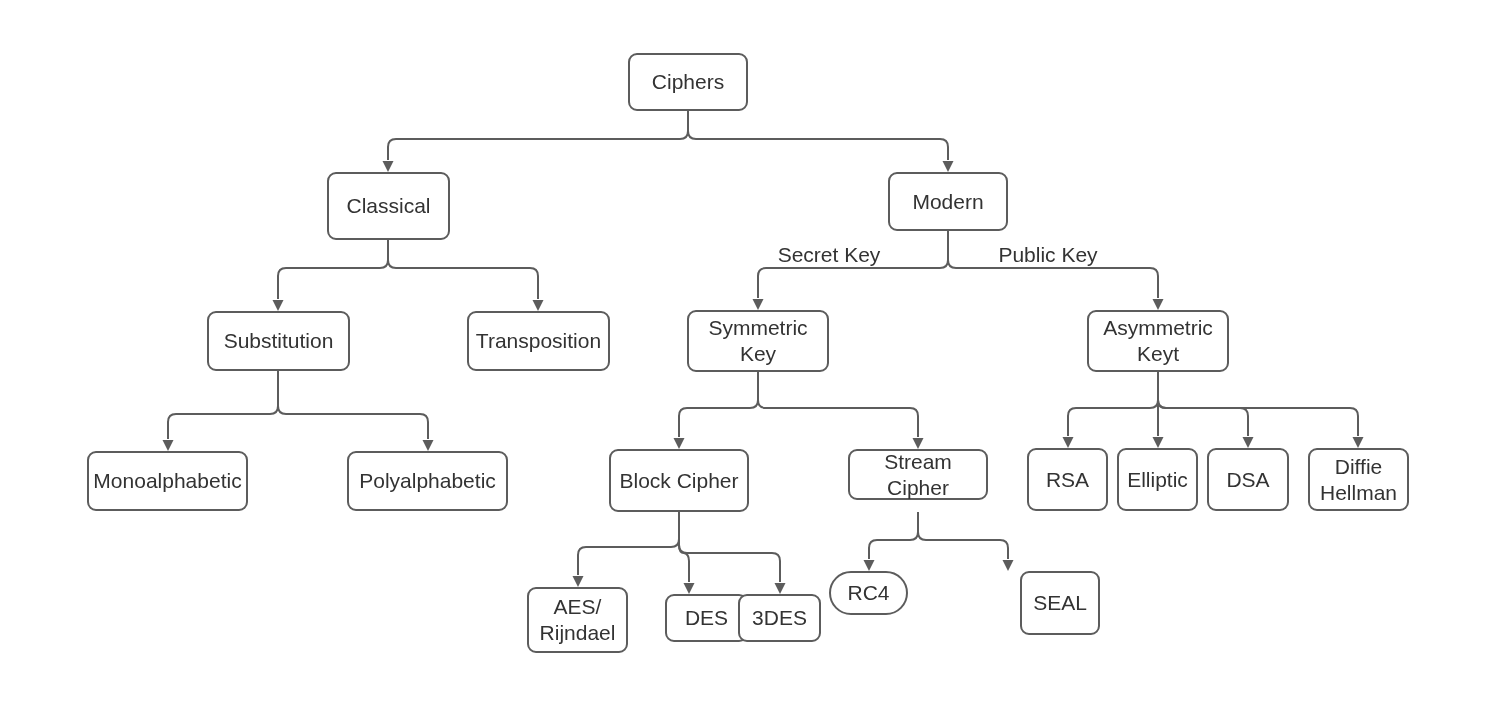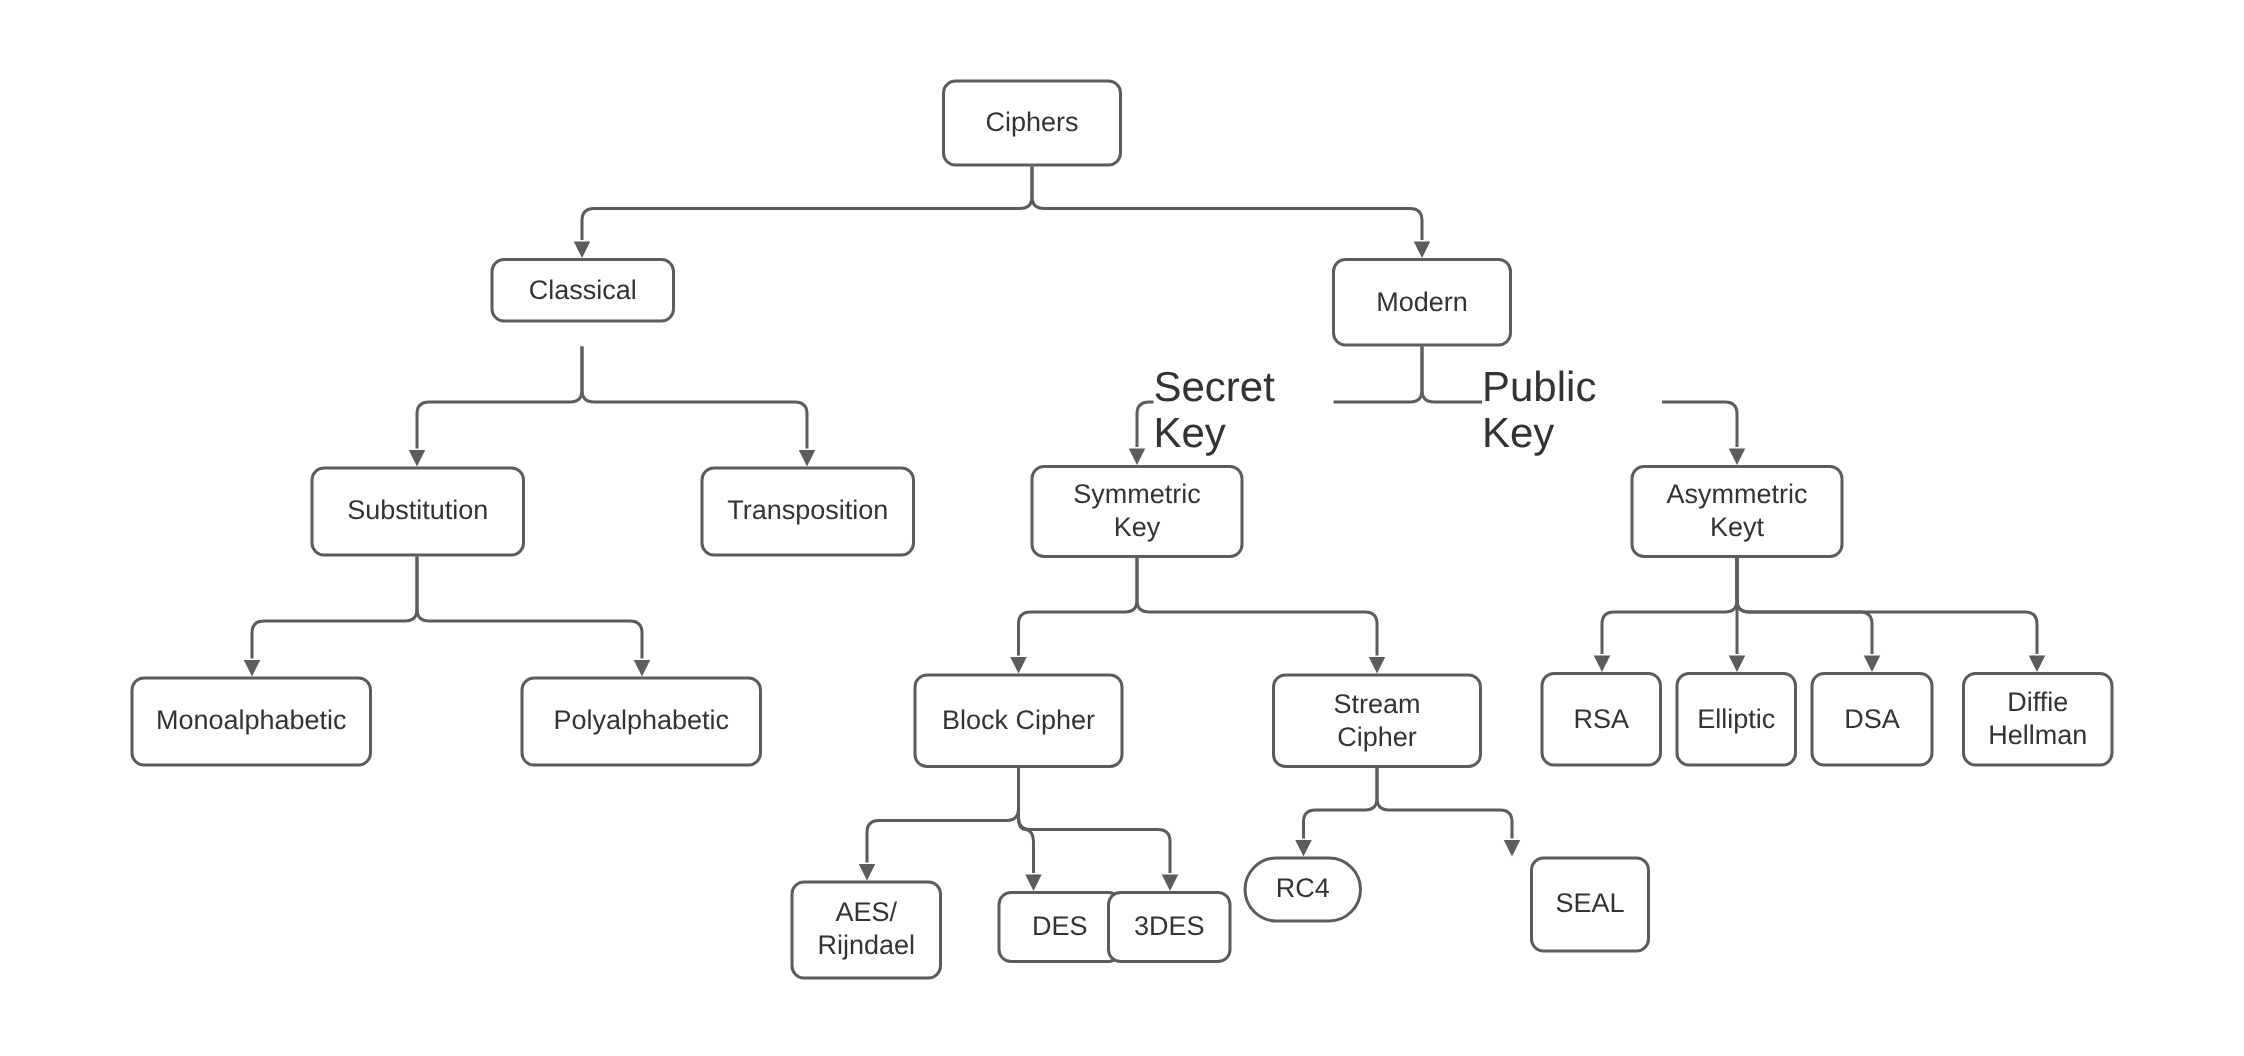--- a/index.html
+++ b/index.html
@@ -34,29 +34,30 @@
     box-sizing: border-box;
     background: #ffffff;
     border: 2.5px solid #5c5c5c;
     border-radius: 9px;
     display: flex;
     align-items: center;
     justify-content: center;
     text-align: center;
     white-space: pre-line;
     color: #333333;
-    font-size: 18px;
+    font-size: 21px;
     line-height: 1.22;
     padding: 2px;
   }
   .edge-label {
     position: absolute;
     width: 120px;
+    text-align: center;
     color: #333333;
-    font-size: 28px;
+    font-size: 21px;
     line-height: 1.1;
     background: #ffffff;
   }
 </style>
 </head>
 <body>
 
 <div class="canvas">
 
   <svg class="edges" width="1496" height="704" viewBox="0 0 1496 704">
@@ -102,32 +103,32 @@
     <path d="M679 512 V545 Q679 553 687 553 H772 Q780 553 780 561 V582"></path>
     <polygon points="774.5,583 785.5,583 780,594"></polygon>
 
     <path d="M918 512 V532 Q918 540 910 540 H877 Q869 540 869 548 V559"></path>
     <polygon points="863.5,560 874.5,560 869,571"></polygon>
     <path d="M918 512 V532 Q918 540 926 540 H1000 Q1008 540 1008 548 V559"></path>
     <polygon points="1002.5,560 1013.5,560 1008,571"></polygon>
   </svg>
 
   <div class="node" style="left:628px; top:53px;  width:120px; height:58px;">Ciphers</div>
-  <div class="node" style="left:327px; top:172px; width:123px; height:43px;">Classical</div>
+  <div class="node" style="left:327px; top:172px; width:123px; height:68px;">Classical</div>
   <div class="node" style="left:888px; top:172px; width:120px; height:59px;">Modern</div>
   <div class="node" style="left:467px; top:311px; width:143px; height:60px;">Transposition</div>
   <div class="node" style="left:207px; top:311px; width:143px; height:60px;">Substitution</div>
   <div class="node" style="left:87px;  top:451px; width:161px; height:60px;">Monoalphabetic</div>
   <div class="node" style="left:347px; top:451px; width:161px; height:60px;">Polyalphabetic</div>
   <div class="node" style="left:687px; top:310px; width:142px; height:62px;">Symmetric
 Key</div>
   <div class="node" style="left:1087px;top:310px; width:142px; height:62px;">Asymmetric
 Keyt</div>
   <div class="node" style="left:609px; top:449px; width:140px; height:63px;">Block Cipher</div>
-  <div class="node" style="left:848px; top:449px; width:140px; height:63px;">Stream
+  <div class="node" style="left:848px; top:449px; width:140px; height:51px;">Stream
 Cipher</div>
   <div class="node" style="left:1027px;top:448px; width:81px;  height:63px;">RSA</div>
   <div class="node" style="left:1117px;top:448px; width:81px;  height:63px;">Elliptic</div>
   <div class="node" style="left:1207px;top:448px; width:82px;  height:63px;">DSA</div>
   <div class="node" style="left:1308px;top:448px; width:101px; height:63px;">Diffie
 Hellman</div>
   <div class="node" style="left:527px; top:587px; width:101px; height:66px;">AES/
 Rijndael</div>
   <div class="node" style="left:665px; top:594px; width:83px;  height:48px;">DES</div>
   <div class="node" style="left:738px; top:594px; width:83px;  height:48px;">3DES</div>

